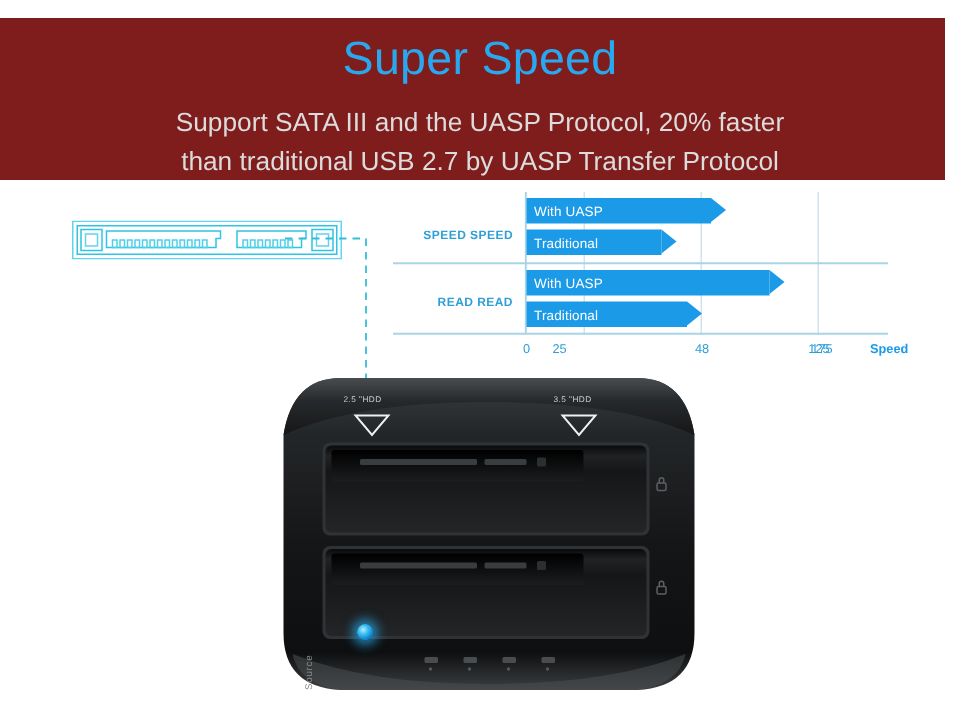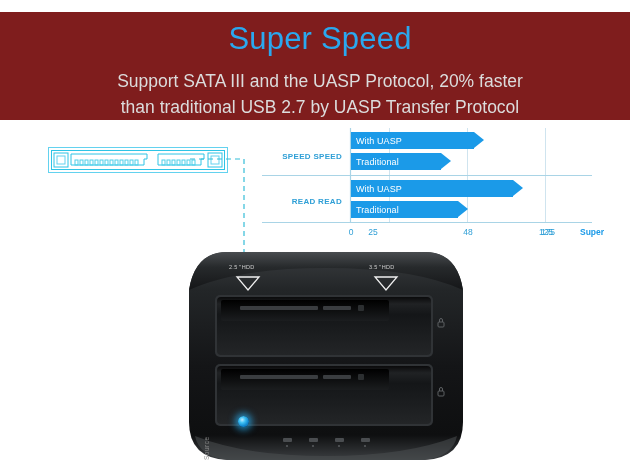--- a/index.html
+++ b/index.html
@@ -265,21 +265,21 @@
 
     <div class="bar" style="left:89px; top:73px; width:107px;">
       <span class="bar-label">Traditional</span>
     </div>
 
     <div class="tick-label" style="left:74px;">0</div>
     <div class="tick-label" style="left:96px;">25</div>
     <div class="tick-label" style="left:191px;">48</div>
     <div class="tick-label" style="left:269px;">125</div>
     <div class="tick-label" style="left:271px;">175</div>
-    <div id="unit-label" style="left:318px;">Super</div>
+    <div id="unit-label" style="left:318px;">Speed</div>
   </div>
 
   <div id="dock">
     <svg width="282" height="212" viewBox="0 0 282 212">
       <defs>
         <linearGradient id="bodyGrad" x1="0" y1="0" x2="0" y2="1">
           <stop offset="0%" stop-color="#3a3d40"></stop>
           <stop offset="18%" stop-color="#232628"></stop>
           <stop offset="55%" stop-color="#141517"></stop>
           <stop offset="88%" stop-color="#0e0f10"></stop>

